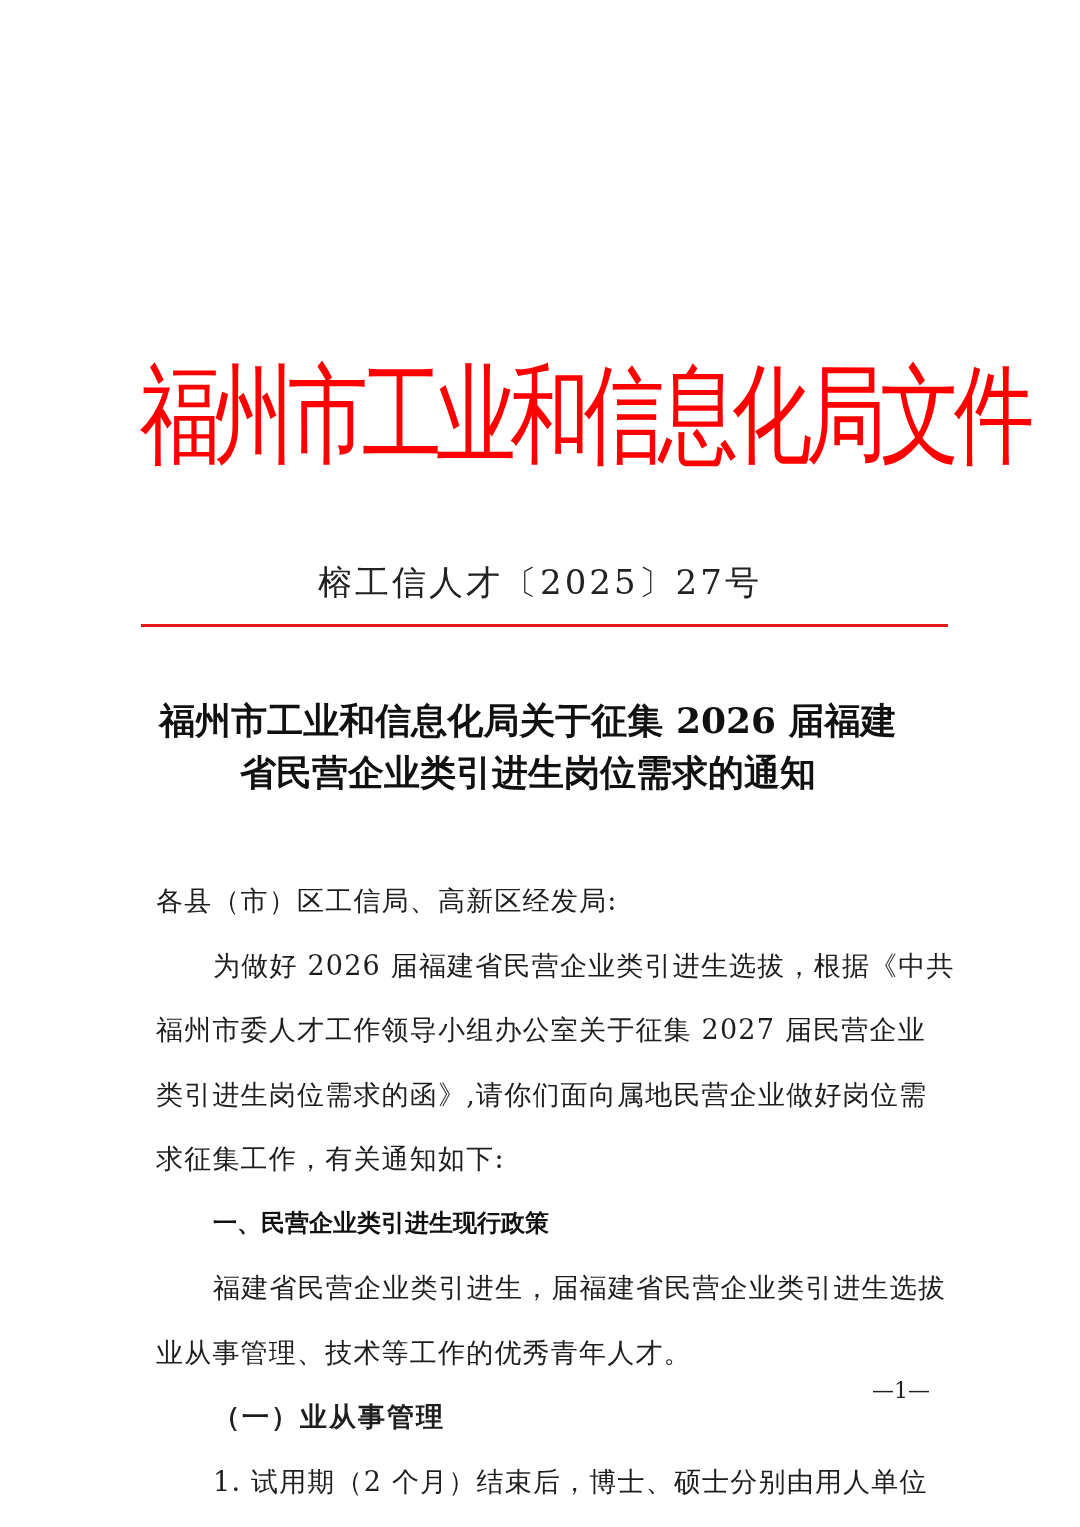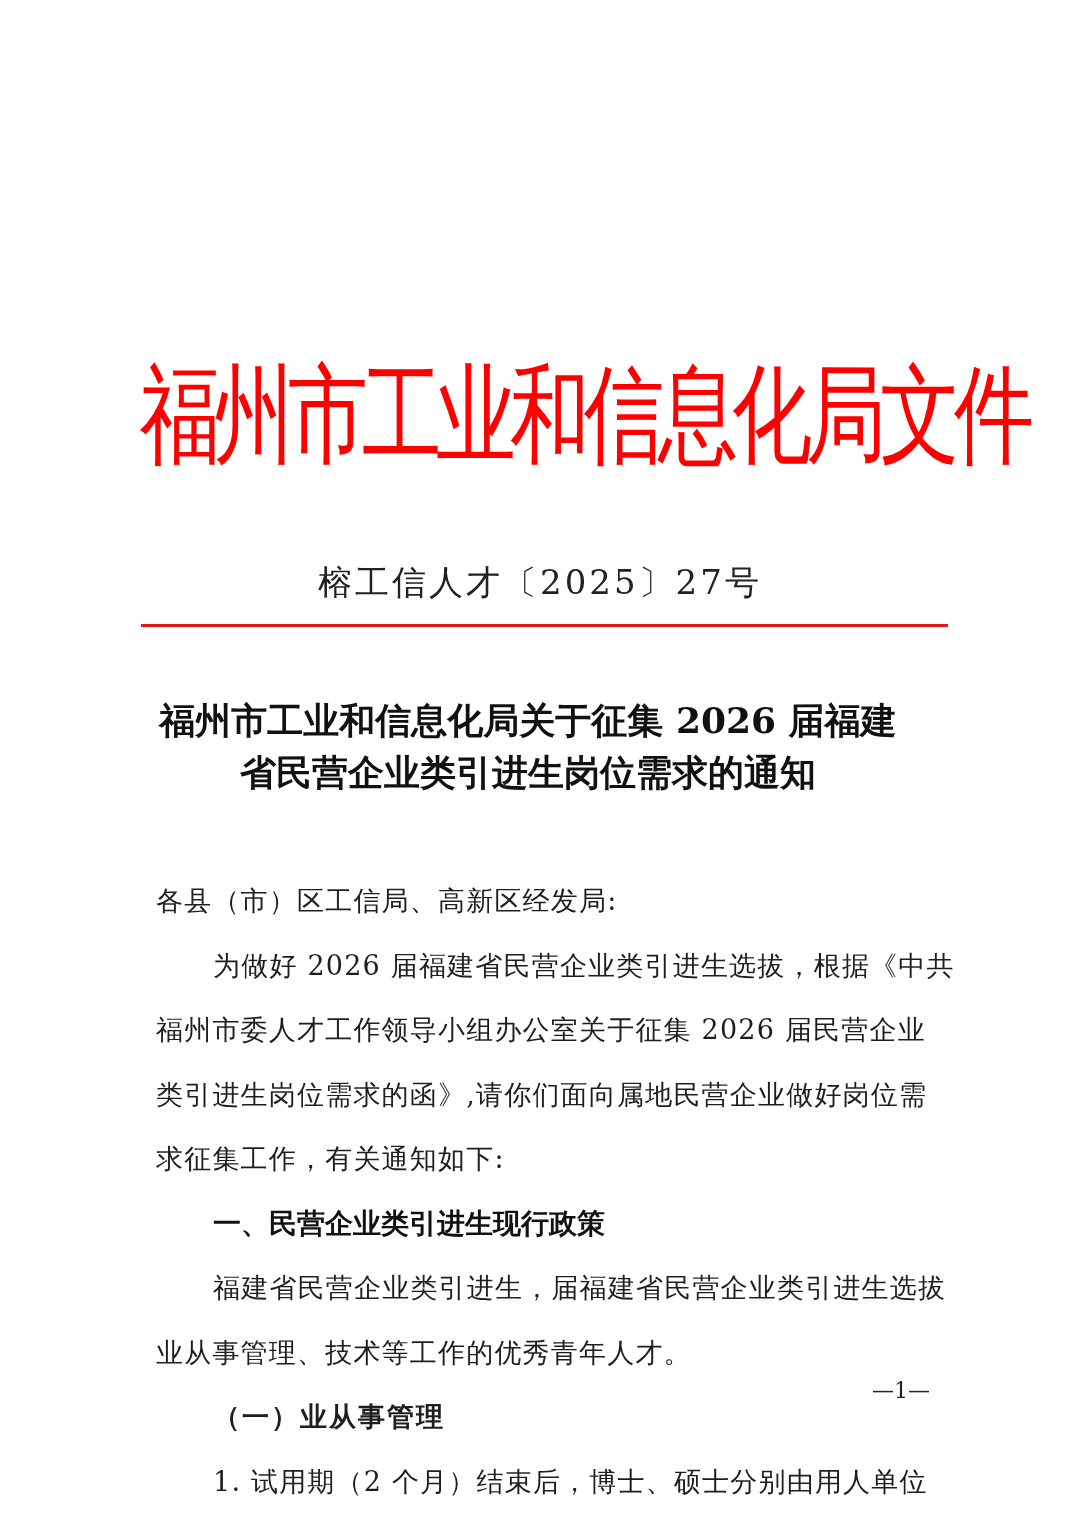--- a/index.html
+++ b/index.html
@@ -85,21 +85,21 @@
     .body-text p {
       margin: 13px;
       white-space: nowrap;
     }
     .indent { padding-left: 57px; }
     .heading1 {
       font-family: "DejaVu Sans", "Liberation Sans", sans-serif;
       font-weight: bold;
       color: #111;
       letter-spacing: 0px;
-      font-size: 28px;
+      font-size: 24px;
     }
     .heading2 {
       font-family: "DejaVu Serif", "Liberation Serif", serif;
       font-weight: bold;
       letter-spacing: 2px;
     }
     .page-number {
       position: absolute;
       left: 850px;
       top: 1376px;
@@ -123,21 +123,21 @@
 
   <div class="title">
     <div>福州市工业和信息化局关于征集 2026 届福建</div>
     <div>省民营企业类引进生岗位需求的通知</div>
   </div>
 
   <div class="body-text">
     <p>各县（市）区工信局、高新区经发局:</p>
 
     <p class="indent">为做好 2026 届福建省民营企业类引进生选拔，根据《中共</p>
-    <p>福州市委人才工作领导小组办公室关于征集 2026 届民营企业</p>
+    <p>福州市委人才工作领导小组办公室关于征集 2027 届民营企业</p>
     <p>类引进生岗位需求的函》,请你们面向属地民营企业做好岗位需</p>
     <p>求征集工作，有关通知如下:</p>
 
     <p class="indent heading1">一、民营企业类引进生现行政策</p>
 
     <p class="indent">福建省民营企业类引进生，届福建省民营企业类引进生选拔</p>
     <p>业从事管理、技术等工作的优秀青年人才。</p>
 
     <p class="indent heading2">（一）业从事管理</p>
 

